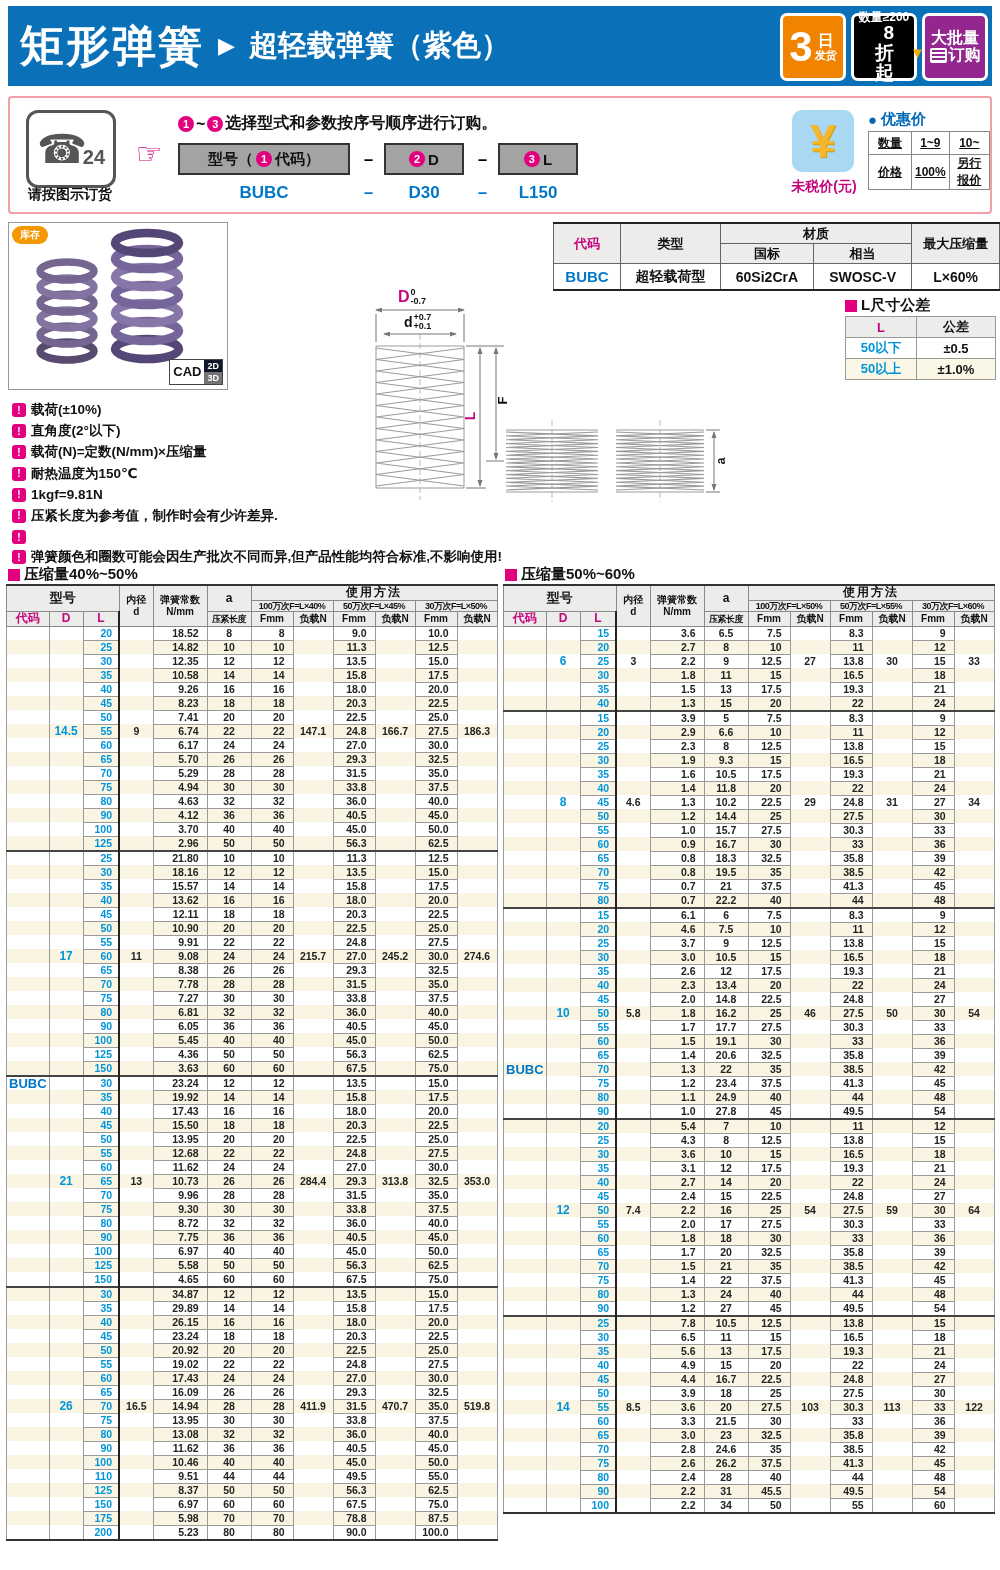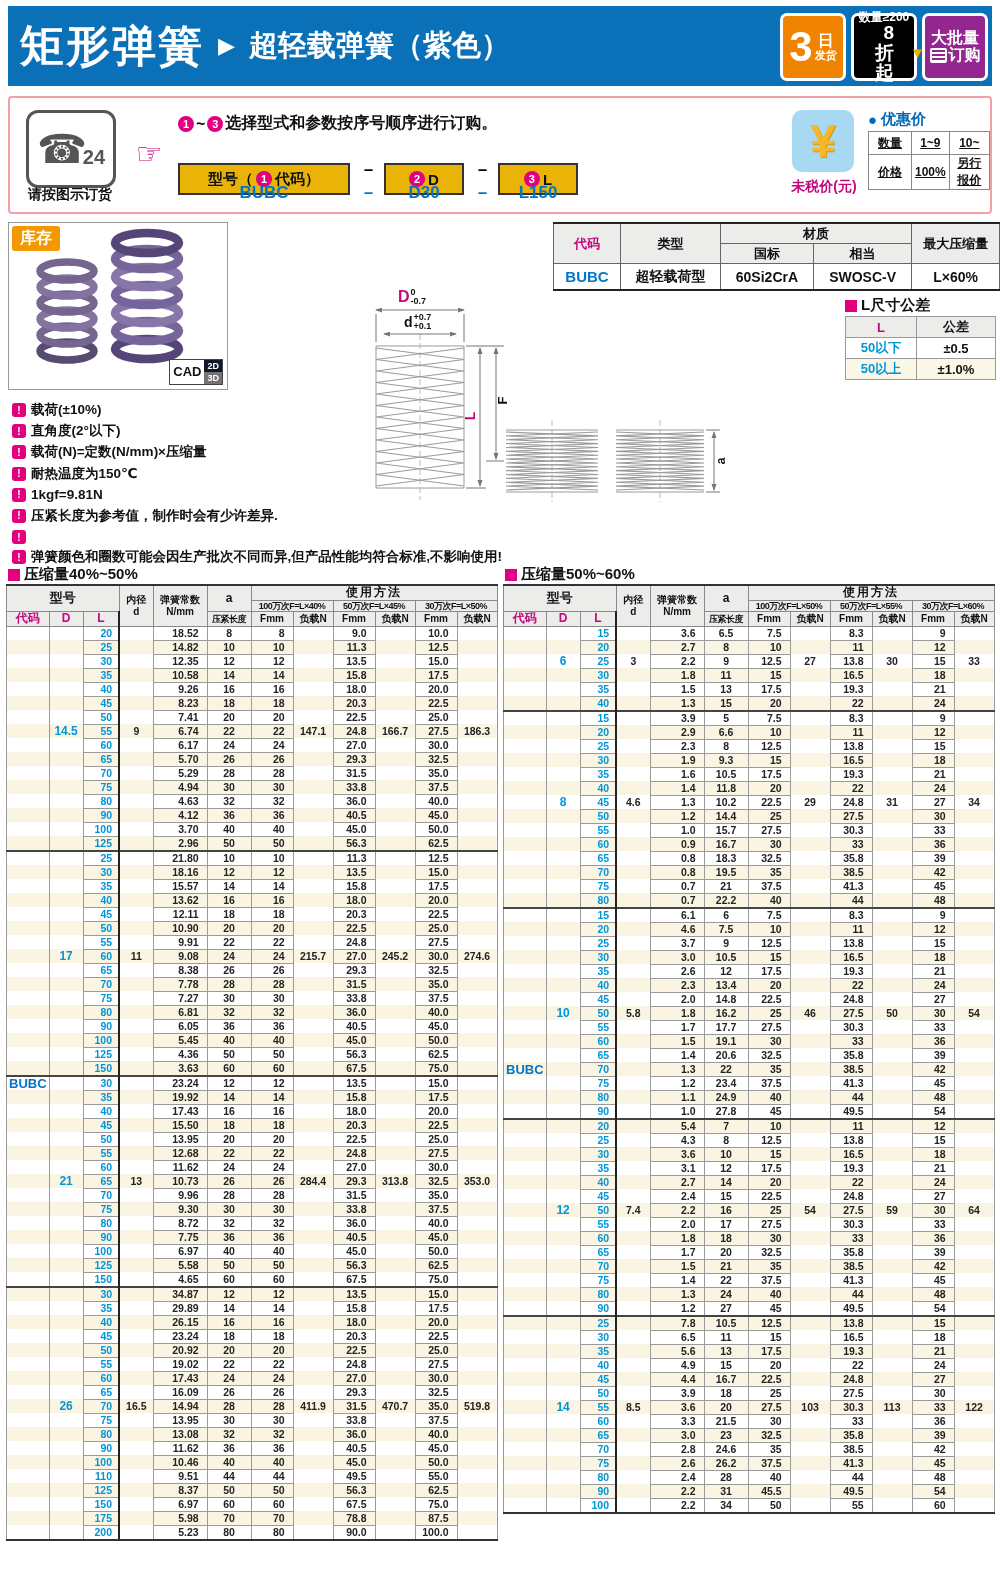--- a/index.html
+++ b/index.html
@@ -39,40 +39,40 @@
   .phone .ph-g{font-size:40px;line-height:1;}
   .phone .ph-n{font-size:20px;font-weight:900;margin-left:-4px;margin-top:16px;}
   .ph-cap{position:absolute;left:2px;top:88px;width:116px;text-align:center;font-size:14px;font-weight:900;color:#111;}
   .finger{position:absolute;left:126px;top:38px;font-size:30px;color:#C4077E;}
   .instr{position:absolute;left:168px;top:15px;display:flex;align-items:center;gap:2px;
          font-size:16px;font-weight:900;color:#111;}
   .cnum{display:inline-flex;width:16px;height:16px;border-radius:50%;background:#E3007F;color:#fff;
         font-size:11px;font-weight:900;align-items:center;justify-content:center;}
   .mrow{position:absolute;left:168px;top:45px;display:flex;align-items:center;gap:10px;}
   .mbox{height:28px;border:2px solid #333;display:flex;align-items:center;justify-content:center;gap:3px;
-        font-size:15px;font-weight:900;color:#111;background:#eab308;margin-top:20px;}
+        font-size:15px;font-weight:900;color:#111;background:#a3a3a3;}
   .mb1{width:168px;} .mb2{width:76px;} .mb3{width:76px;}
   .mdash{font-size:17px;font-weight:900;width:14px;text-align:center;}
   .exrow{position:absolute;left:168px;top:83px;display:flex;align-items:center;gap:10px;
          color:#0077C8;font-size:17px;font-weight:900;}
   .exrow .ex1{width:172px;text-align:center;} .exrow .ex2,.exrow .ex3{width:80px;text-align:center;}
   .exrow .mdash{color:#0077C8;}
   .yen{position:absolute;left:782px;top:12px;width:62px;height:62px;background:#A9D9F2;border-radius:10px;
        display:flex;align-items:center;justify-content:center;font-size:46px;font-weight:900;color:#F7B52C;
        text-shadow:1px 1px 0 #caa10c;}
   .yen-note{position:absolute;left:766px;top:80px;width:96px;text-align:center;font-size:14px;font-weight:900;color:#C4077E;}
   .plegend{position:absolute;left:858px;top:12px;font-size:15px;font-weight:900;color:#0068B7;display:flex;gap:4px;align-items:center;}
   .ptable{position:absolute;left:858px;top:33px;border-collapse:collapse;}
   .ptable td{border:1px solid #888;font-size:12px;font-weight:900;color:#111;text-align:center;
              height:22px;padding:0 3px;text-decoration:underline;}
   .ptable td:first-child{width:36px;} 
   
   .photobox{position:absolute;left:8px;top:222px;width:218px;height:166px;border:1px solid #999;background:#fff;}
-  .stock{position:absolute;left:3px;top:3px;background:#F39800;color:#fff;font-size:16px;font-weight:900;
-         padding:2px 8px;border-radius:3px;z-index:2;}
+  .stock{position:absolute;left:3px;top:3px;background:#F39800;color:#fff;font-size:10px;font-weight:900;
+         padding:2px 8px;border-radius:11px;z-index:2;}
   .cadlogo{position:absolute;right:4px;bottom:4px;display:flex;border:1px solid #444;background:#fff;z-index:2;}
   .cadlogo .c1{font-size:13px;font-weight:900;color:#111;padding:4px 3px;}
   .cadlogo .c2{display:flex;flex-direction:column;}
   .cadlogo .c2 span{font-size:9px;font-weight:900;color:#fff;padding:0 3px;line-height:12px;}
   .cadlogo .r{background:#0f172a;} .cadlogo .b{background:#737373;}
   
   .spec{position:absolute;left:553px;top:222px;border-collapse:collapse;}
   .spec th,.spec td{border:1px solid #666;text-align:center;padding:0 4px;}
   .spec th{background:#ECECEB;font-size:13px;font-weight:900;color:#111;height:19px;}
   .spec td{font-size:14px;font-weight:900;color:#111;height:25px;}

